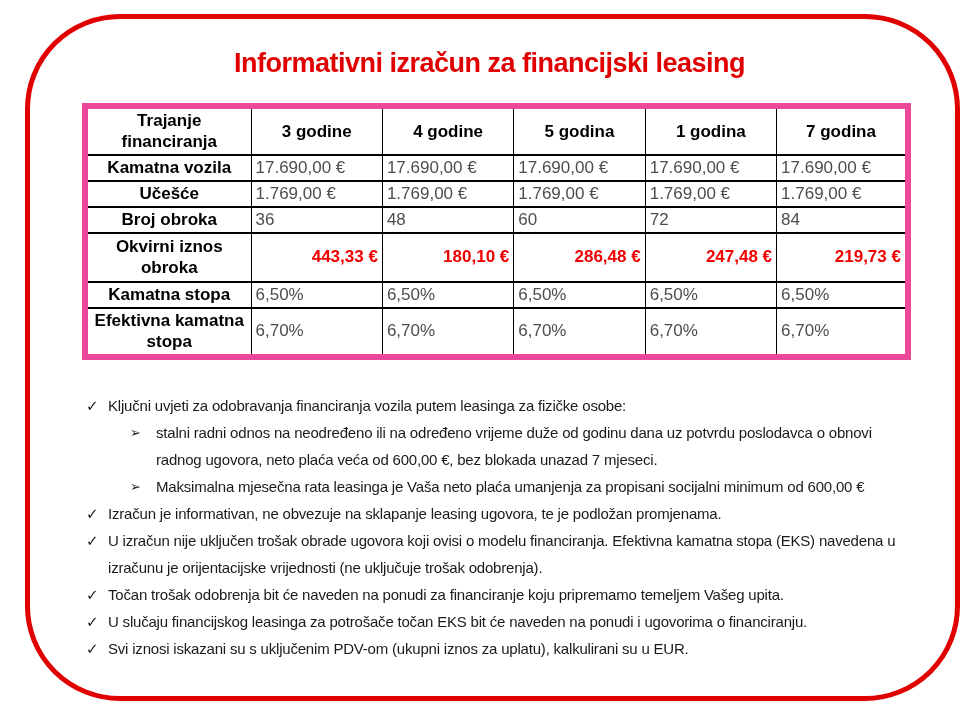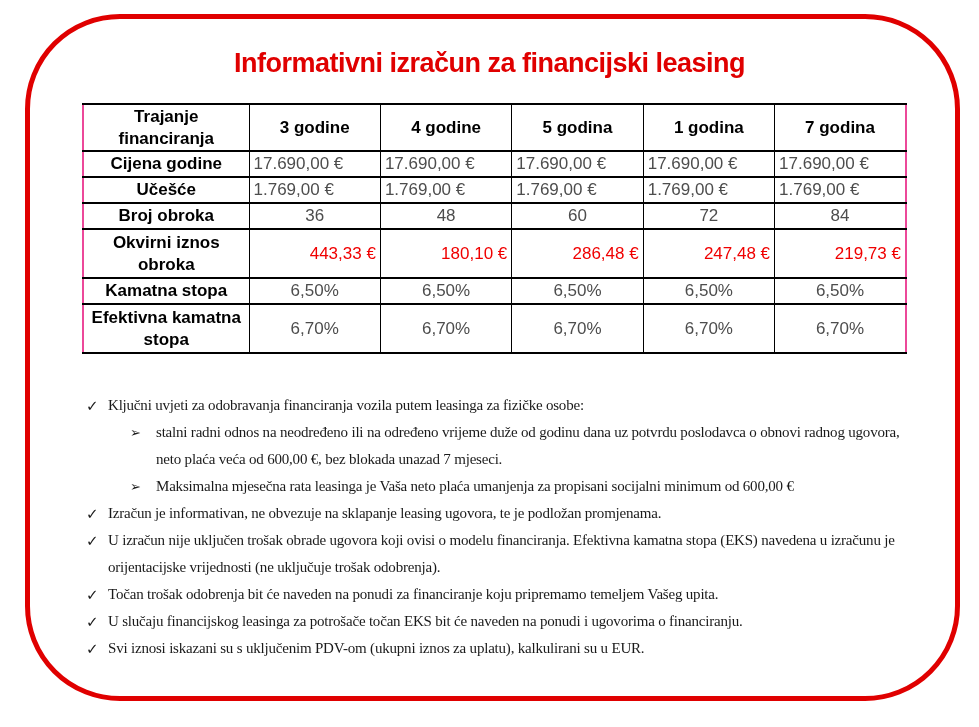--- a/index.html
+++ b/index.html
@@ -37,21 +37,21 @@
     letter-spacing:-0.5px;
     color:var(--red);
   }
   
   table.calc{
     position:absolute;
     left:82px;top:103px;
     width:823px;
     border-collapse:collapse;
     table-layout:fixed;
-    border:2px solid #ec4899;
+    border:6px solid #ec4899;
     font-size:17px;
   }
   table.calc col.c0{width:166px;}
   table.calc col.c{width:131.4px;}
   table.calc th, table.calc td{
     border:2px solid #000;
     border-left-width:1px;
     border-right-width:1px;
     padding:1px 4px;
     line-height:1.25;
@@ -60,40 +60,40 @@
   }
   table.calc th{
     font-weight:bold;
     text-align:center;
     color:#000;
   }
   tr.hdr th{height:47px;}
   tr.row-s th, tr.row-s td{height:26px;}
   tr.row-t th, tr.row-t td{height:49px;}
   td.v-money{ text-align:left; color:var(--gray); padding-right:7px; }
-  td.v-center{ text-align:center; color:var(--gray); }
-  td.v-red{ text-align:right; color:var(--val-red); font-weight:normal; padding-right:11px; }
+  td.v-center{ color:var(--gray); }
+  td.v-red{ text-align:right; color:var(--val-red); font-weight:bold; padding-right:11px; }
   
   .notes{
     position:absolute;
     left:86px;top:392px;
     width:822px;
     font-size:15px;
     line-height:27px;
     letter-spacing:-0.2px;
     color:#1a1a1a;
   }
   .note{display:flex;align-items:flex-start;}
   .note .marker{
     flex:0 0 22px;
     text-align:left;
   }
   .note.sub{padding-left:44px;}
   .note.sub .marker{flex:0 0 26px;font-size:13px;}
-  .note .txt{flex:1 1 auto;font-family:Liberation Serif, serif;}
+  .note .txt{flex:1 1 auto;}
 </style>
 </head>
 <body>
 
 <div class="page">
 
   <div class="frame"></div>
 
   <div class="title">Informativni izračun za financijski leasing</div>
 
@@ -110,21 +110,21 @@
       <tr class="hdr">
         <th>Trajanje financiranja</th>
         <th>3 godine</th>
         <th>4 godine</th>
         <th>5 godina</th>
         <th>1 godina</th>
         <th>7 godina</th>
       </tr>
 
       <tr class="row-s">
-        <th>Cijena godine</th>
+        <th>Kamatna vozila</th>
         <td class="v-money">17.690,00 €</td>
         <td class="v-money">17.690,00 €</td>
         <td class="v-money">17.690,00 €</td>
         <td class="v-money">17.690,00 €</td>
         <td class="v-money">17.690,00 €</td>
       </tr>
 
       <tr class="row-s">
         <th>Učešće</th>
         <td class="v-money">1.769,00 €</td>

